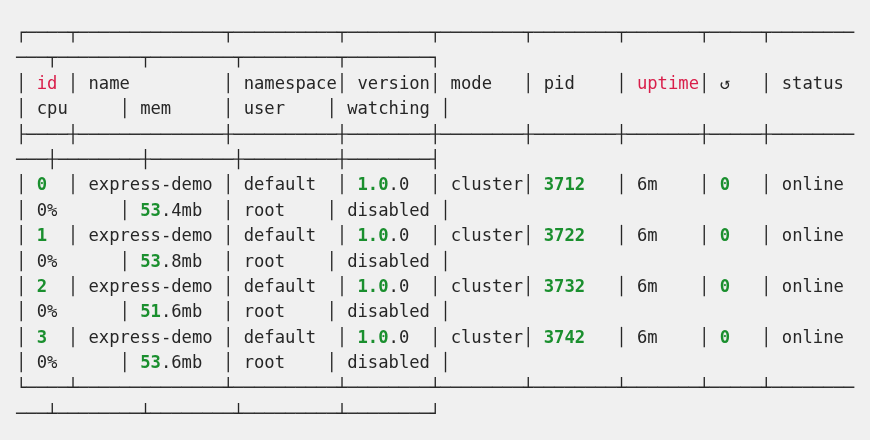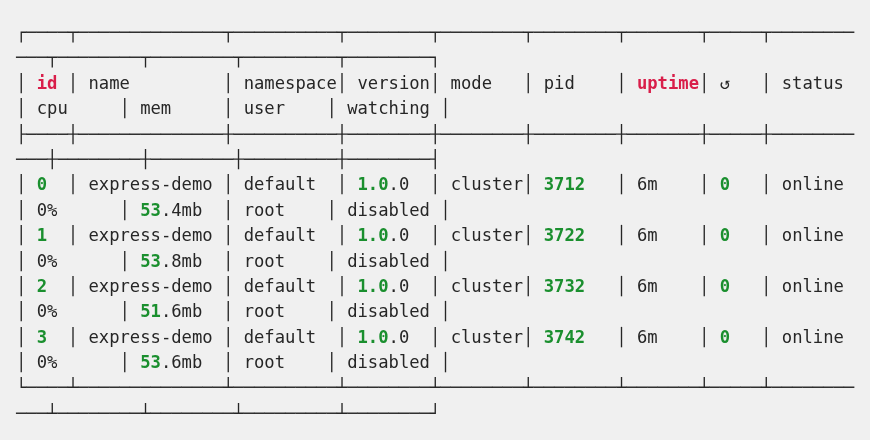--- a/index.html
+++ b/index.html
@@ -23,19 +23,19 @@
     line-height: 25.4px;
     color: #262626;
     white-space: pre;
     letter-spacing: 0;
   }
   .term-line {
     height: 25.4px;
     white-space: pre;
   }
   .seg-fg    { color: #262626; }
-  .seg-red   { color: #d91e4a; font-weight: bold; }
+  .seg-red   { color: #d91e4a; font-weight: normal; }
   .seg-green { color: #1a8f2e; font-weight: bold; }
 </style>
 </head>
 <body>
 
 <div class="terminal" id="terminal"><div class="term-line"><span class="seg-fg">┌────┬──────────────┬──────────┬────────┬────────┬────────┬───────┬─────┬────────</span></div><div class="term-line"><span class="seg-fg">───┬────────┬────────┬─────────┬────────┐</span></div><div class="term-line"><span class="seg-fg">│ </span><span class="seg-red">id</span><span class="seg-fg"> │ name         │ namespace│ version│ mode   │ pid    │ </span><span class="seg-red">uptime</span><span class="seg-fg">│ ↺   │ status </span></div><div class="term-line"><span class="seg-fg">│ cpu     │ mem     │ user    │ watching │</span></div><div class="term-line"><span class="seg-fg">├────┼──────────────┼──────────┼────────┼────────┼────────┼───────┼─────┼────────</span></div><div class="term-line"><span class="seg-fg">───┼────────┼────────┼─────────┼────────┤</span></div><div class="term-line"><span class="seg-fg">│ </span><span class="seg-green">0</span><span class="seg-fg">  │ express-demo │ default  │ </span><span class="seg-green">1.0</span><span class="seg-fg">.0  │ cluster│ </span><span class="seg-green">3712</span><span class="seg-fg">   │ 6m    │ </span><span class="seg-green">0</span><span class="seg-fg">   │ online </span></div><div class="term-line"><span class="seg-fg">│ 0%      │ </span><span class="seg-green">53</span><span class="seg-fg">.4mb  │ root    │ disabled │</span></div><div class="term-line"><span class="seg-fg">│ </span><span class="seg-green">1</span><span class="seg-fg">  │ express-demo │ default  │ </span><span class="seg-green">1.0</span><span class="seg-fg">.0  │ cluster│ </span><span class="seg-green">3722</span><span class="seg-fg">   │ 6m    │ </span><span class="seg-green">0</span><span class="seg-fg">   │ online </span></div><div class="term-line"><span class="seg-fg">│ 0%      │ </span><span class="seg-green">53</span><span class="seg-fg">.8mb  │ root    │ disabled │</span></div><div class="term-line"><span class="seg-fg">│ </span><span class="seg-green">2</span><span class="seg-fg">  │ express-demo │ default  │ </span><span class="seg-green">1.0</span><span class="seg-fg">.0  │ cluster│ </span><span class="seg-green">3732</span><span class="seg-fg">   │ 6m    │ </span><span class="seg-green">0</span><span class="seg-fg">   │ online </span></div><div class="term-line"><span class="seg-fg">│ 0%      │ </span><span class="seg-green">51</span><span class="seg-fg">.6mb  │ root    │ disabled │</span></div><div class="term-line"><span class="seg-fg">│ </span><span class="seg-green">3</span><span class="seg-fg">  │ express-demo │ default  │ </span><span class="seg-green">1.0</span><span class="seg-fg">.0  │ cluster│ </span><span class="seg-green">3742</span><span class="seg-fg">   │ 6m    │ </span><span class="seg-green">0</span><span class="seg-fg">   │ online </span></div><div class="term-line"><span class="seg-fg">│ 0%      │ </span><span class="seg-green">53</span><span class="seg-fg">.6mb  │ root    │ disabled │</span></div><div class="term-line"><span class="seg-fg">└────┴──────────────┴──────────┴────────┴────────┴────────┴───────┴─────┴────────</span></div><div class="term-line"><span class="seg-fg">───┴────────┴────────┴─────────┴────────┘</span></div></div>
 
 </body></html>

